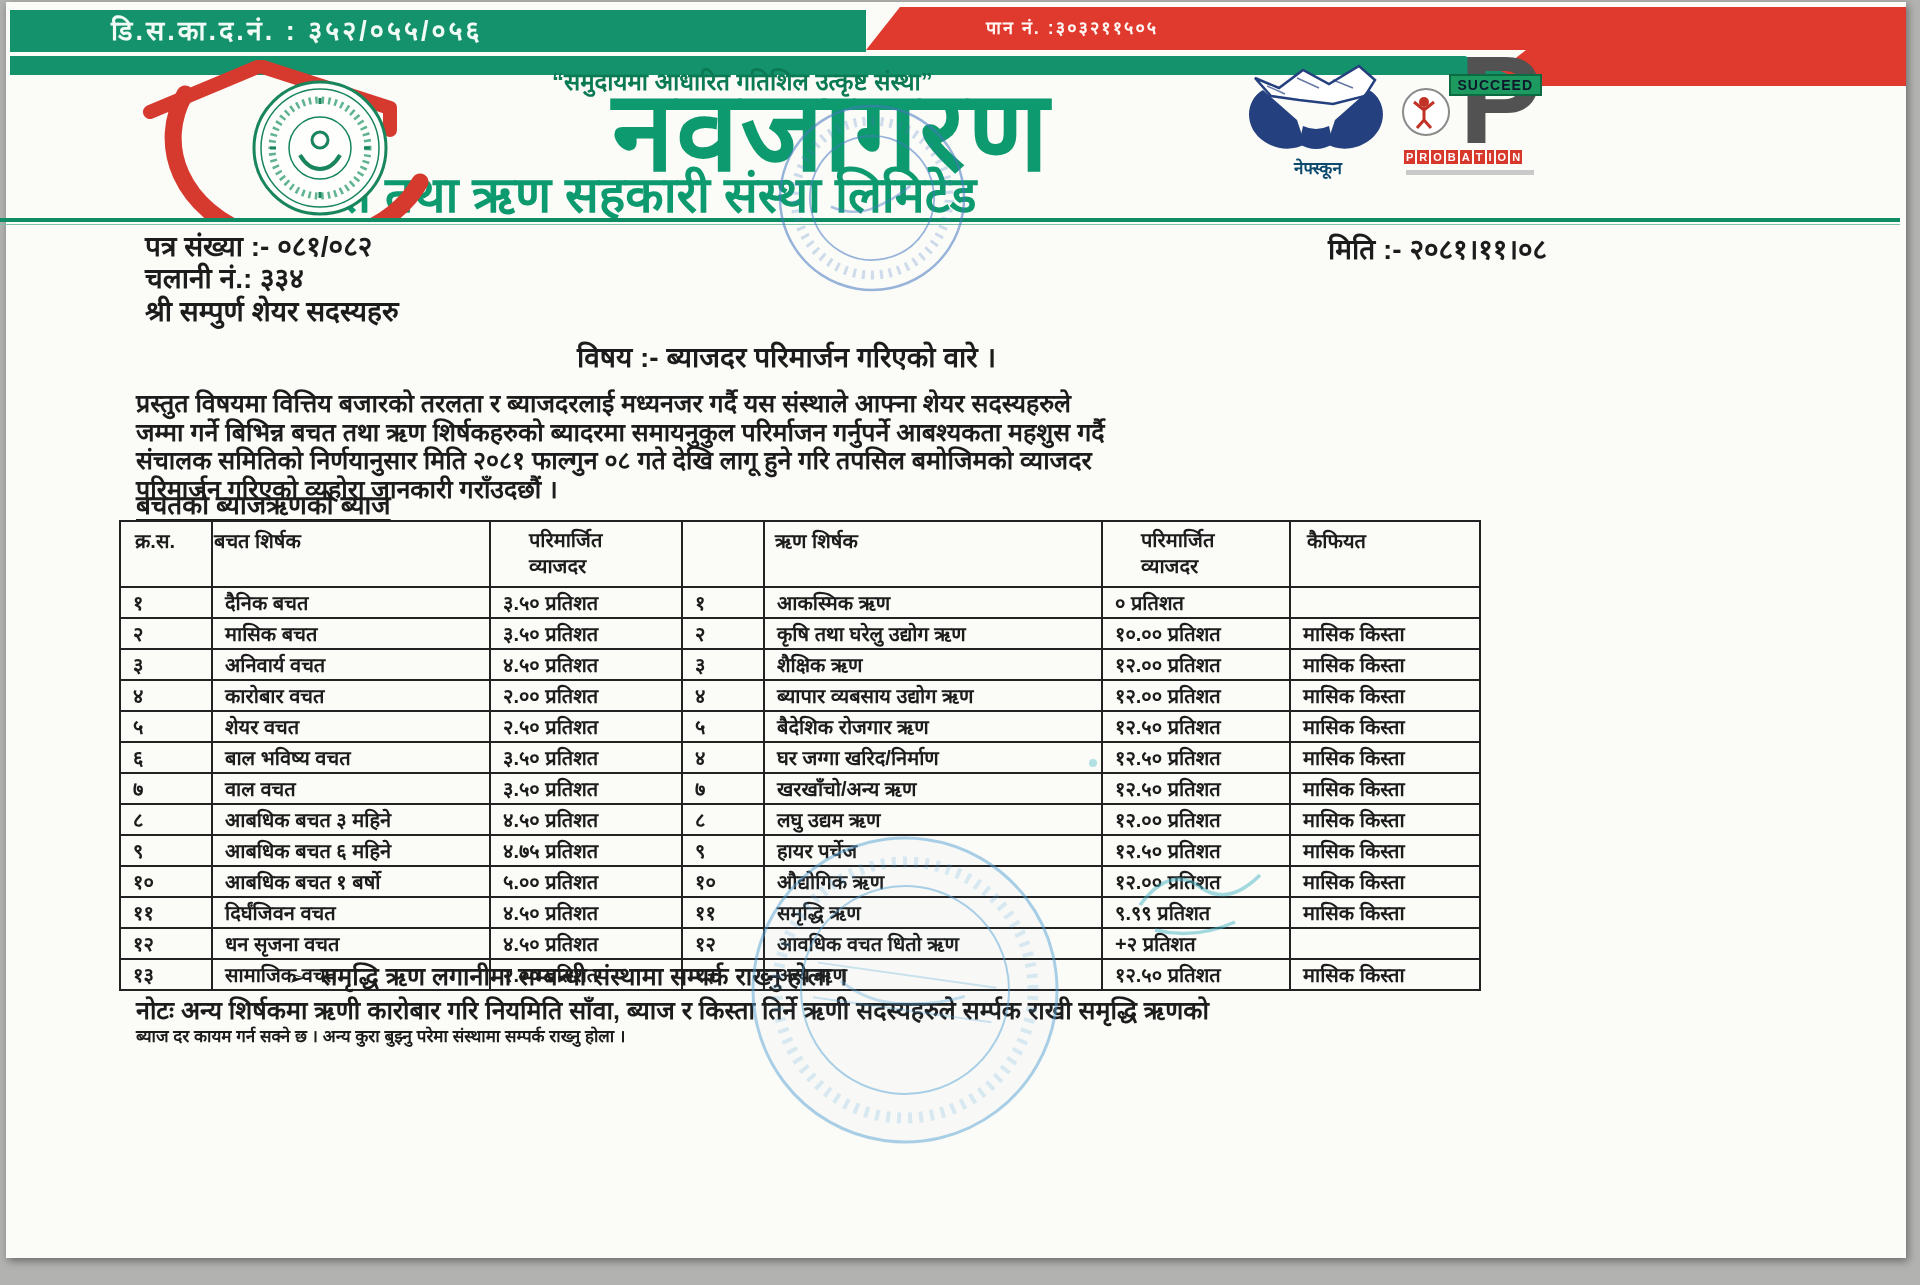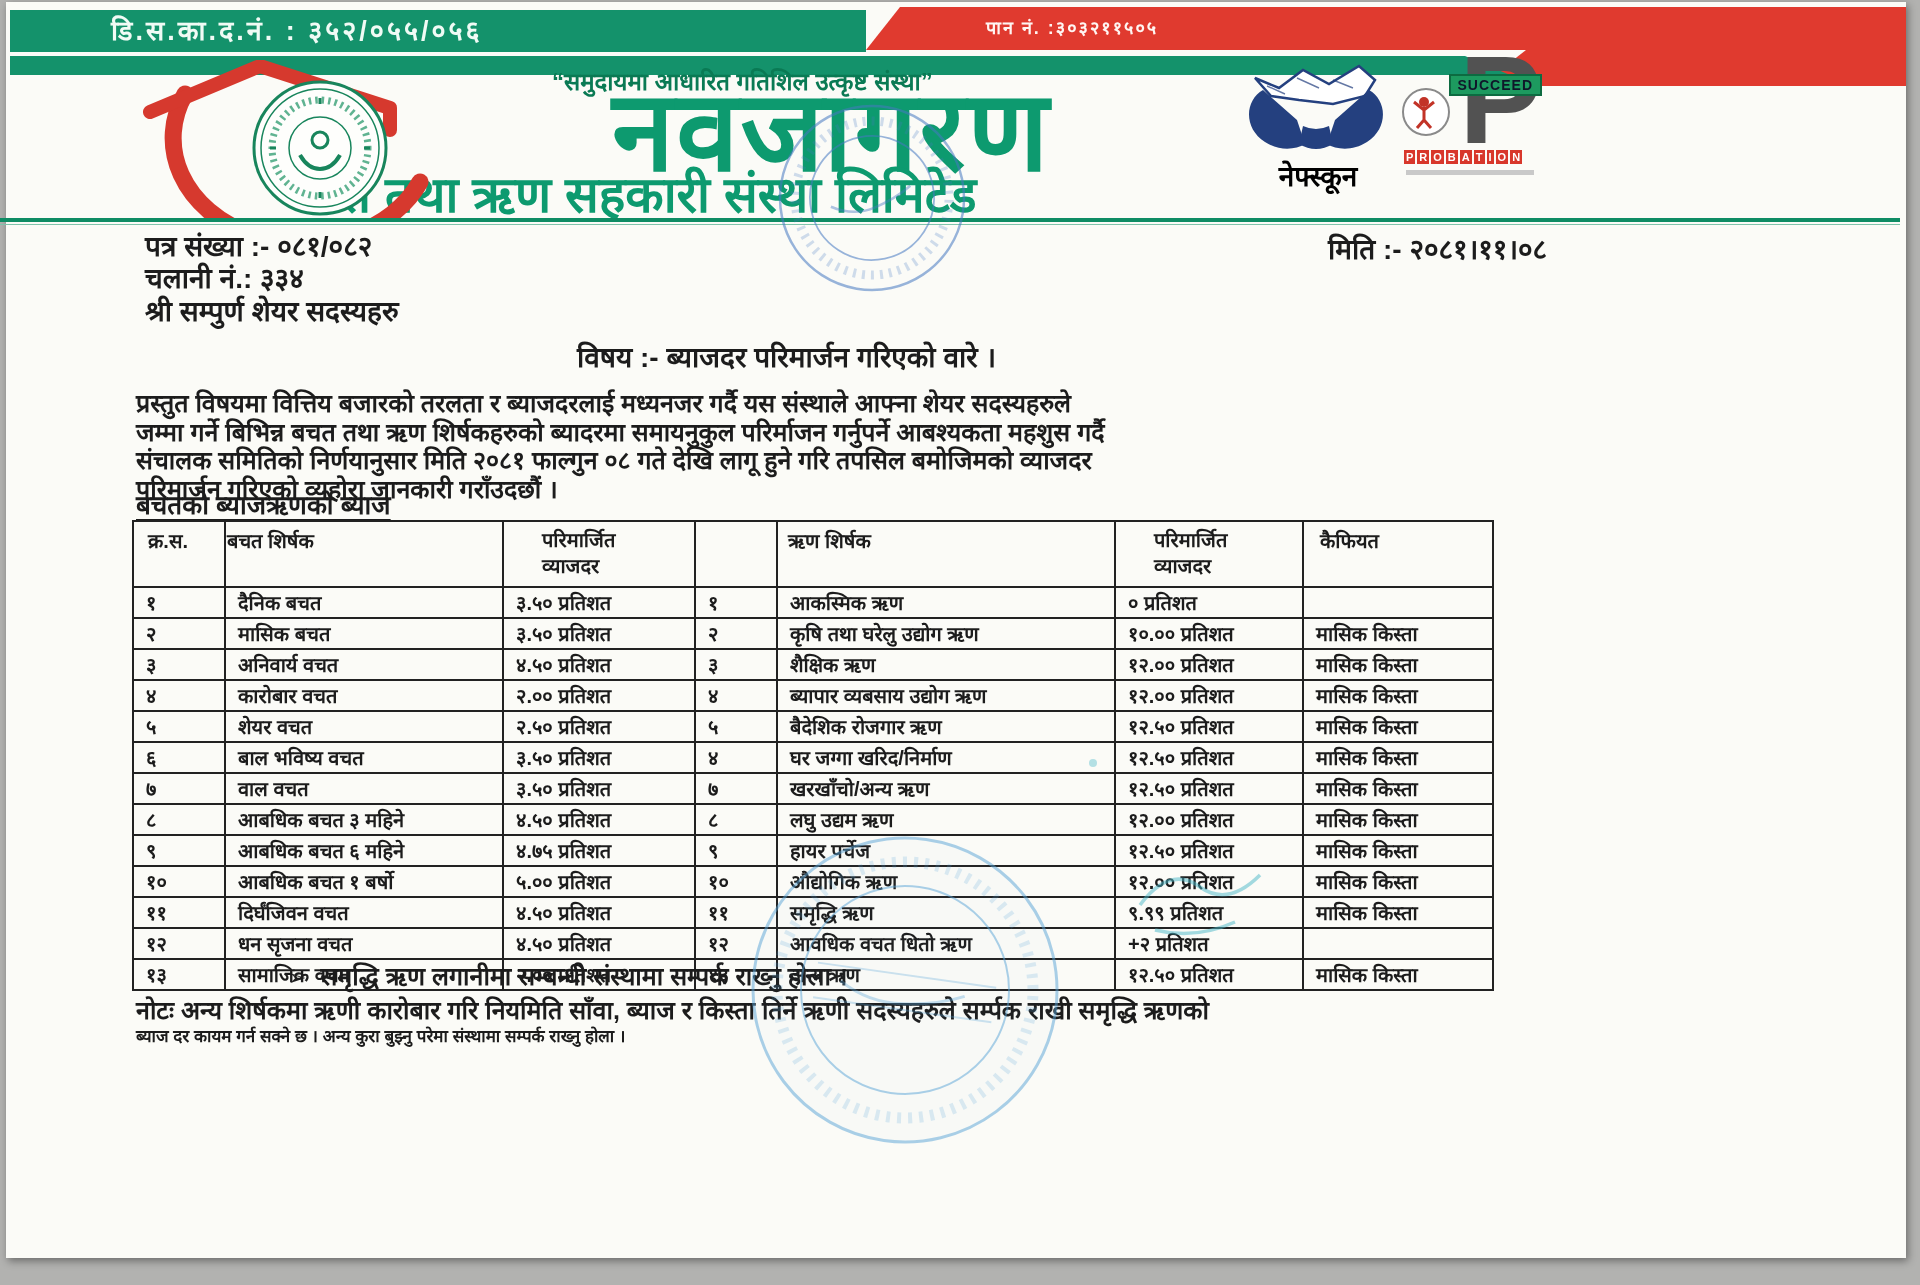--- a/index.html
+++ b/index.html
@@ -18,33 +18,33 @@
     clip-path:polygon(46px 0,100% 0,100% 100%,0 100%);}
   .band-green2{left:10px;top:56px;width:1500px;height:19px;background:#14926b;
     clip-path:polygon(0 0,97% 0,100% 100%,0 100%);}
 
   .tagline{left:552px;top:64px;width:540px;font-size:24px;color:#0a7a54;font-weight:700;}
   .org-title{left:612px;top:76px;font-size:112px;line-height:1;font-weight:800;color:#0d9a6f;letter-spacing:2px;}
   .org-subtitle{left:283px;top:170px;font-size:50px;line-height:1;font-weight:700;color:#0d9a6f;}
   .green-rule{left:0px;top:218px;width:1900px;height:4px;background:#0e8c64;}
   .green-rule2{left:0px;top:224px;width:1900px;height:1px;background:#7fc4ab;}
 
-  .nefscun-label{left:1243px;top:156px;width:150px;text-align:center;font-size:28px;font-weight:800;color:#000000;}
+  .nefscun-label{left:1243px;top:156px;width:150px;text-align:center;font-size:17px;font-weight:800;color:#0c4a6e;}
 
   
   .letter-no{left:145px;top:226px;font-size:28px;}
   .chalani{left:145px;top:258px;font-size:28px;}
   .date{left:1328px;top:229px;font-size:28px;}
   .salutation{left:145px;top:291px;font-size:28px;}
   .subject{left:577px;top:337px;font-size:28px;}
   .body-par{left:136px;top:389px;width:1420px;font-size:25px;line-height:28.5px;}
   .section-title{left:136px;top:486px;font-size:26px;text-decoration:underline;text-underline-offset:5px;}
 
   
-  table.rates{position:absolute;left:132px;top:520px;border-collapse:collapse;table-layout:fixed;width:1360px;border-radius:18px;}
+  table.rates{position:absolute;left:119px;top:520px;border-collapse:collapse;table-layout:fixed;width:1360px;border-radius:18px;}
   table.rates th,table.rates td{border:2px solid #222;color:#1c1c1c;font-weight:700;font-size:20px;
     overflow:hidden;white-space:nowrap;}
   table.rates th{height:58px;vertical-align:top;padding-top:5px;text-align:left;}
   table.rates td{height:29px;padding:0 0 0 12px;}
   .w1{width:92px;}.w2{width:278px;}.w3{width:192px;}.w4{width:82px;}.w5{width:338px;}.w6{width:188px;}.w7{width:190px;}
   th.h-sn{padding-left:14px;}
   th.h-saving{text-align:center;}
   th.h-rate{padding-left:38px;line-height:26px;}
   th.h-loan{padding-left:10px;}
   th.h-remark{padding-left:16px;margin-top:36px;}

